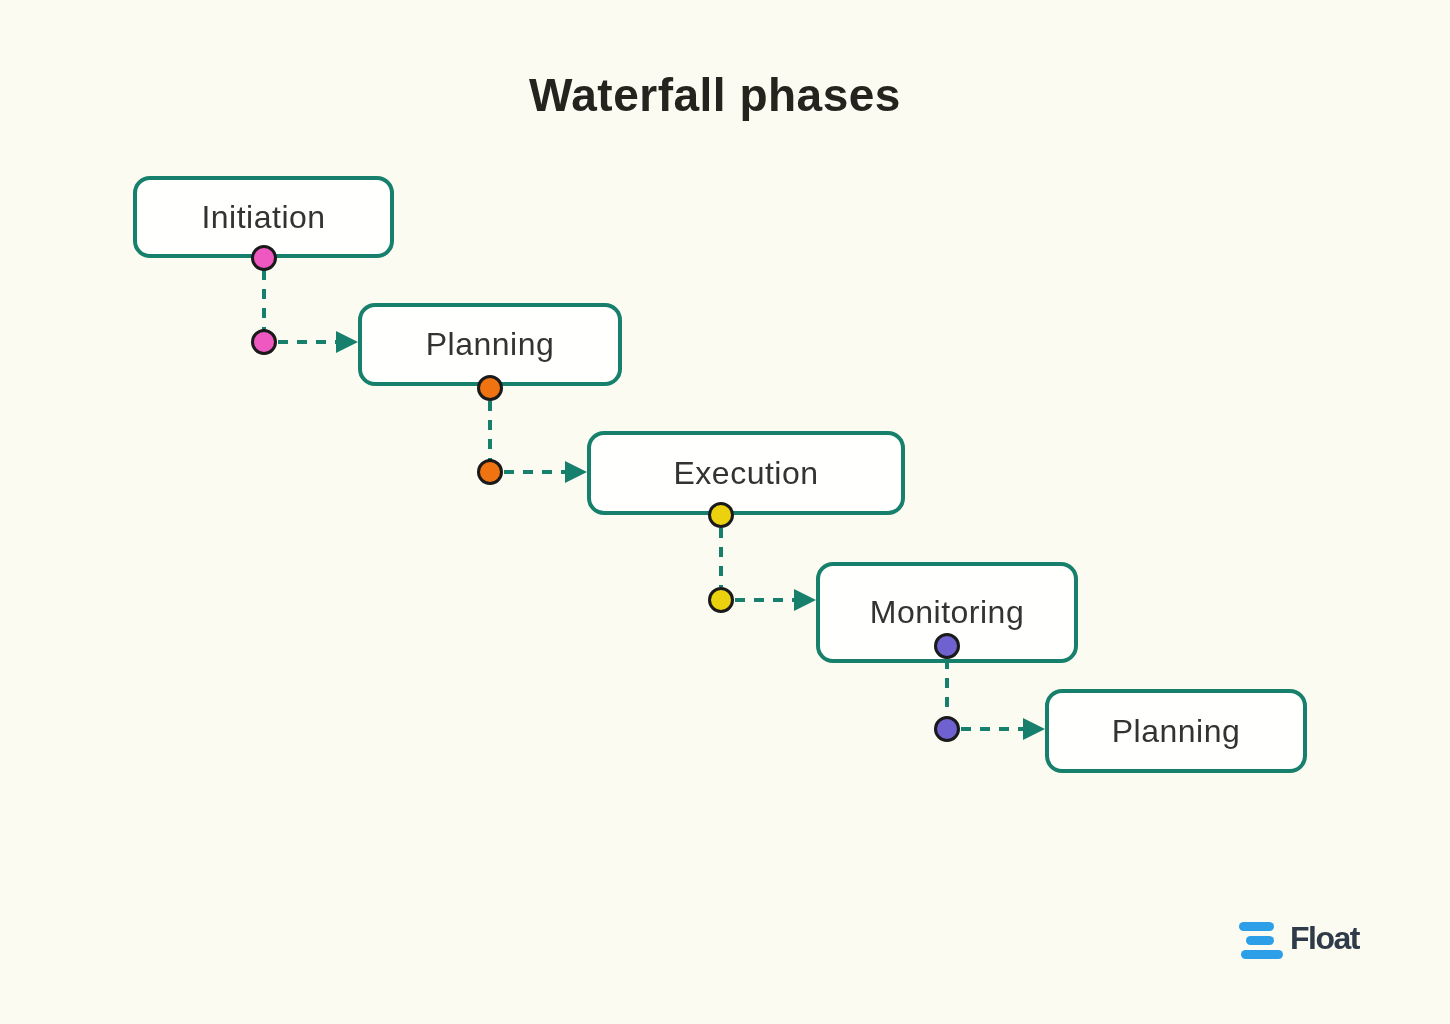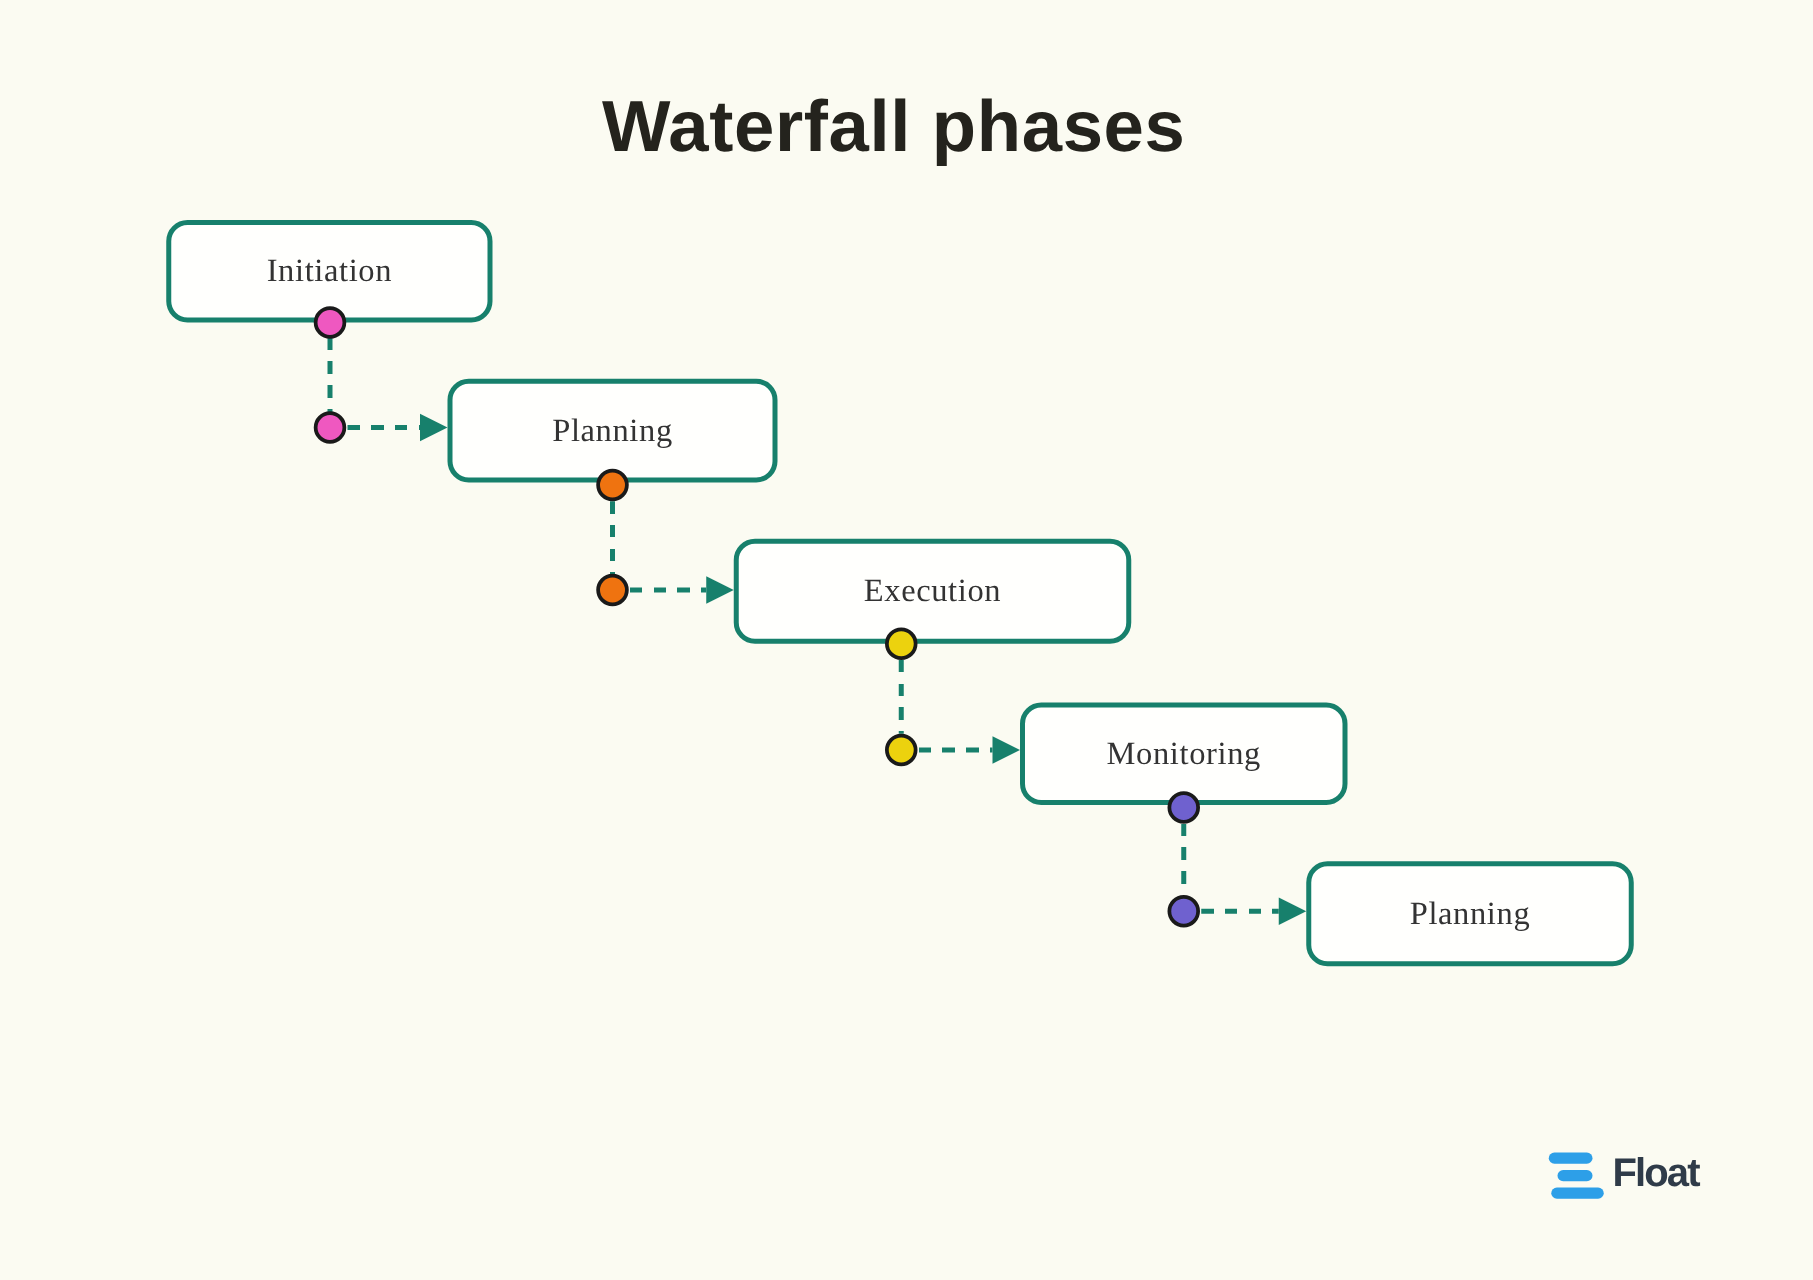--- a/index.html
+++ b/index.html
@@ -20,44 +20,43 @@
     position: relative;
     width: 1450px;
     height: 1024px;
   }
   .title {
     position: absolute;
     top: 68px;
     left: 0;
     width: 1430px;
     text-align: center;
-    font-size: 58px;
+    font-size: 46px;
     font-weight: 600;
     letter-spacing: 0.5px;
     color: var(--ink);
   }
   .phase-box {
     position: absolute;
     border: 4px solid var(--teal);
     border-radius: 17px;
     background: var(--box-fill);
     display: flex;
     align-items: center;
     justify-content: center;
   }
   .phase-box span {
-    font-size: 26px;
+    font-size: 32px;
     color: var(--label);
     letter-spacing: 0.5px;
-    font-family: Liberation Serif, serif;
   }
   .box-initiation  { left: 133px;  top: 176px; width: 261px; height: 82px; }
   .box-planning    { left: 358px;  top: 303px; width: 264px; height: 83px; }
   .box-execution   { left: 587px;  top: 431px; width: 318px; height: 84px; }
-  .box-monitoring  { left: 816px;  top: 562px; width: 262px; height: 82px; }
+  .box-monitoring  { left: 816px;  top: 562px; width: 262px; height: 101px; }
   .box-closure     { left: 1045px; top: 689px; width: 262px; height: 84px; }
 
   .dot {
     position: absolute;
     width: 26px;
     height: 26px;
     border: 3px solid #1a1a1a;
     border-radius: 50%;
     z-index: 3;
   }

